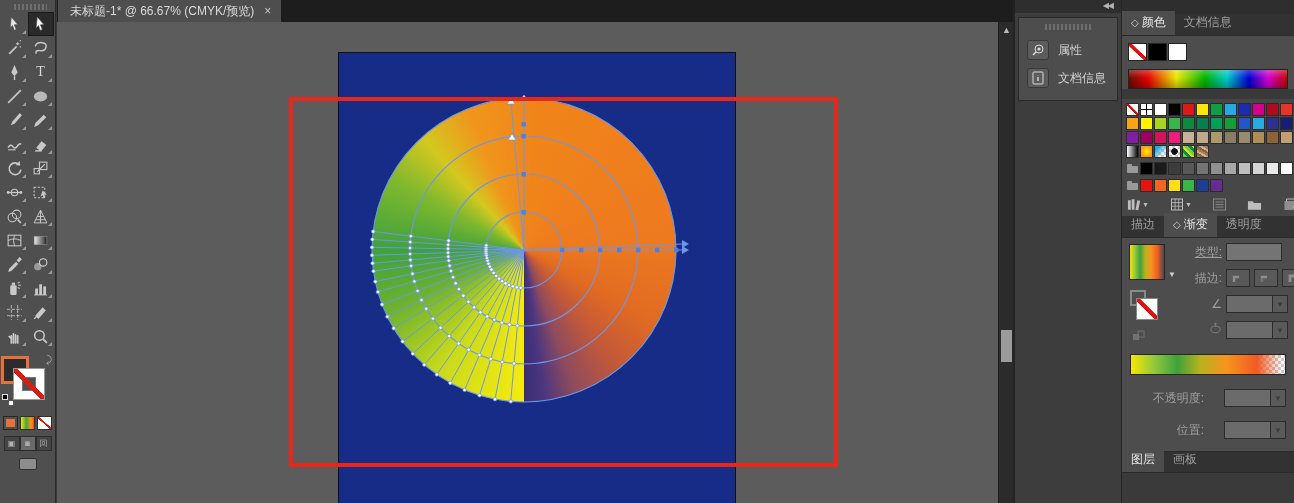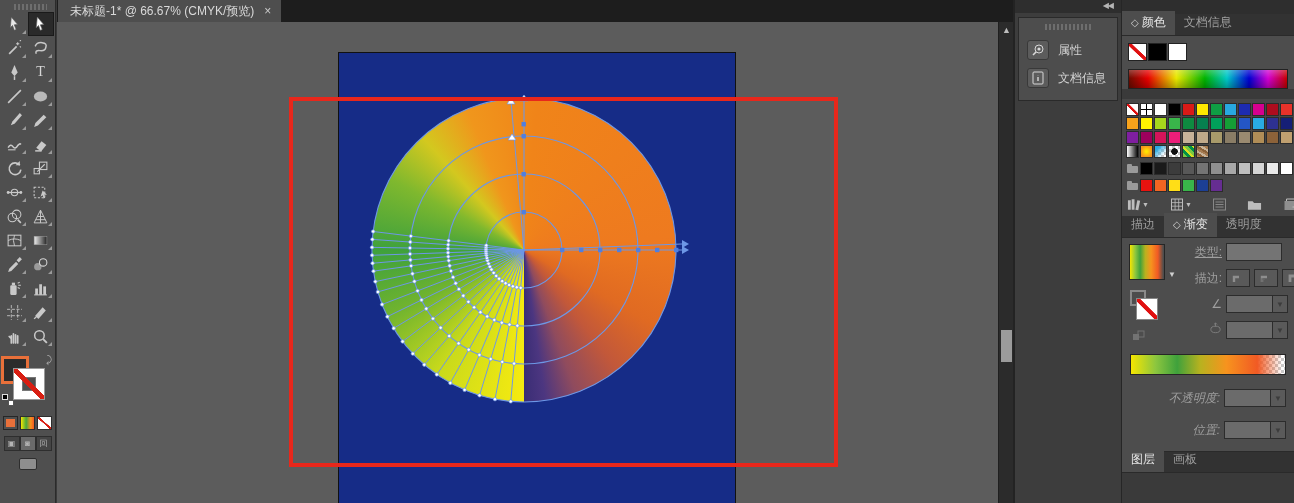--- a/index.html
+++ b/index.html
@@ -104,21 +104,21 @@
   .gnone{position:absolute;left:14px;top:60px;width:22px;height:22px;background:#fff;border:1px solid #888;}
   .gnone::after{content:"";position:absolute;inset:0;background:linear-gradient(to top right,transparent 42%,#e01010 45%,#e01010 57%,transparent 60%);}
   .grevicon{position:absolute;left:10px;top:92px;color:#8b8b8b;}
   .grow{position:absolute;left:58px;display:flex;align-items:center;gap:4px;}
   .glabel{width:44px;text-align:right;color:#9f9f9f;}
   .gfield{height:18px;background:#6b6b6b;border:1px solid #2c2c2c;position:relative;}
   .gfield .dd{position:absolute;right:0;top:0;bottom:0;width:15px;background:#5a5a5a;border-left:1px solid #2c2c2c;color:#3c3c3c;font-size:8px;display:flex;align-items:center;justify-content:center;}
   .cornerbtn{width:24px;height:18px;background:#595959;border:1px solid #2c2c2c;display:flex;align-items:center;justify-content:center;}
   .cornerbtn svg{width:12px;height:12px;}
   .gradbar{margin:12px 8px 0;height:21px;border:1px solid #262626;}
-  .oprow{display:flex;align-items:center;gap:4px;margin:14px 8px 0 0;justify-content:flex-end;font-size:12px;color:#9f9f9f;font-style:italic;}
+  .oprow{display:flex;align-items:center;gap:20px;margin:14px 8px 0 0;justify-content:flex-end;font-size:12px;color:#9f9f9f;}
   .oprow .gfield{width:62px;}
 
   .cutline{border-top:1px solid #2a2a2a;}
 </style>
 </head>
 <body>
 
 <div class="app">
 
   <div class="toolbar">

